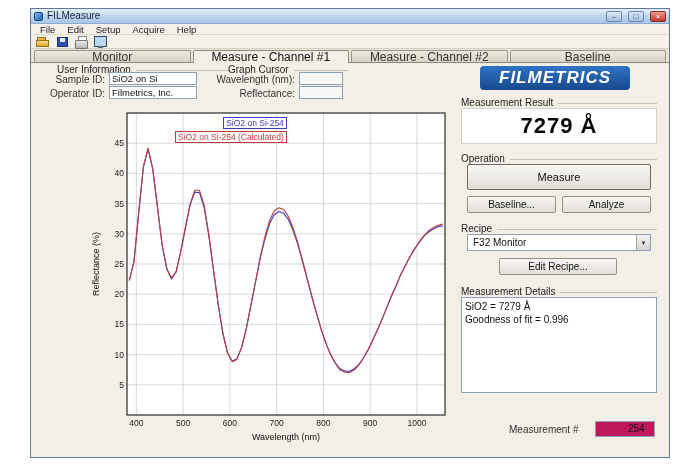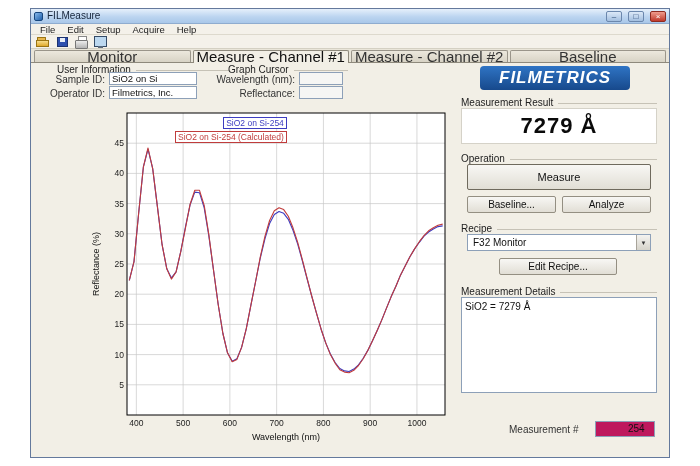--- a/index.html
+++ b/index.html
@@ -37,21 +37,21 @@
   .save-icon::before { content:""; position:absolute; left:5px; top:2px; width:5px; height:4px; background:#e7edf7; z-index:1; }
   .print-icon::before { content:""; position:absolute; left:4px; top:0; width:7px; height:5px; background:#fff; border:1px solid #888; }
   .print-icon::after { content:""; position:absolute; left:1px; top:4px; right:1px; height:7px;
       background:linear-gradient(#ececec,#b5b5b5); border:1px solid #777; border-radius:1px; }
   .monitor-icon::before { content:""; position:absolute; left:1px; top:0; right:1px; height:9px; background:#bcd8f0; border:1px solid #334a66; }
   .monitor-icon::after { content:""; position:absolute; left:5px; bottom:0; width:5px; height:2px; background:#5a6a7d; }
 
   
   .tabstrip { height:14px; flex:0 0 14px; display:flex; gap:2px; padding:1px 3px 0; background:#e9e5d9;
               border-bottom:1px solid #8e897c; }
-  .tab { flex:1; font-size:15px; color:#333; text-align:center; line-height:12px;
+  .tab { flex:1; font-size:12px; color:#333; text-align:center; line-height:12px;
          border:1px solid #9a958a; border-bottom:none; border-radius:2px 2px 0 0;
          background:linear-gradient(#ece8dd,#d8d3c5); }
   .tab.active { background:#f2efe6; margin-bottom:-1px; border-color:#8e897c; color:#111; }
 
   
   .content { flex:1; position:relative; background:#f2efe6; }
 
   .section-label { position:absolute; display:flex; align-items:center; gap:5px; font-size:10px; color:#222; white-space:nowrap; }
   .section-label .rule { flex:1; height:1px; background:#c6c2b6; margin-top:1px; }
 
@@ -216,19 +216,20 @@
       <span class="arrow"></span>
     </div>
     <button class="btn" style="left:468px;top:195px;width:118px;height:17px">Edit Recipe...</button>
 
     <div class="section-label" style="left:430px;top:223px;width:196px">
       <span>Measurement Details</span>
         <i class="rule"></i>
     </div>
     <div class="details-box" style="left:430px;top:234px;width:196px;height:96px">
         <div class="detail-line">SiO2 = 7279 Å</div>
+        <div class="detail-line">Goodness of fit = 0.996</div>
       </div>
 
     <label class="fld-label" style="left:478px;top:361px;width:80px;text-align:left">Measurement #</label>
     <div class="measnum-box" style="left:564px;top:358px;width:60px;height:16px">254</div>
 
   </div>
 </div>
 
 </body></html>

